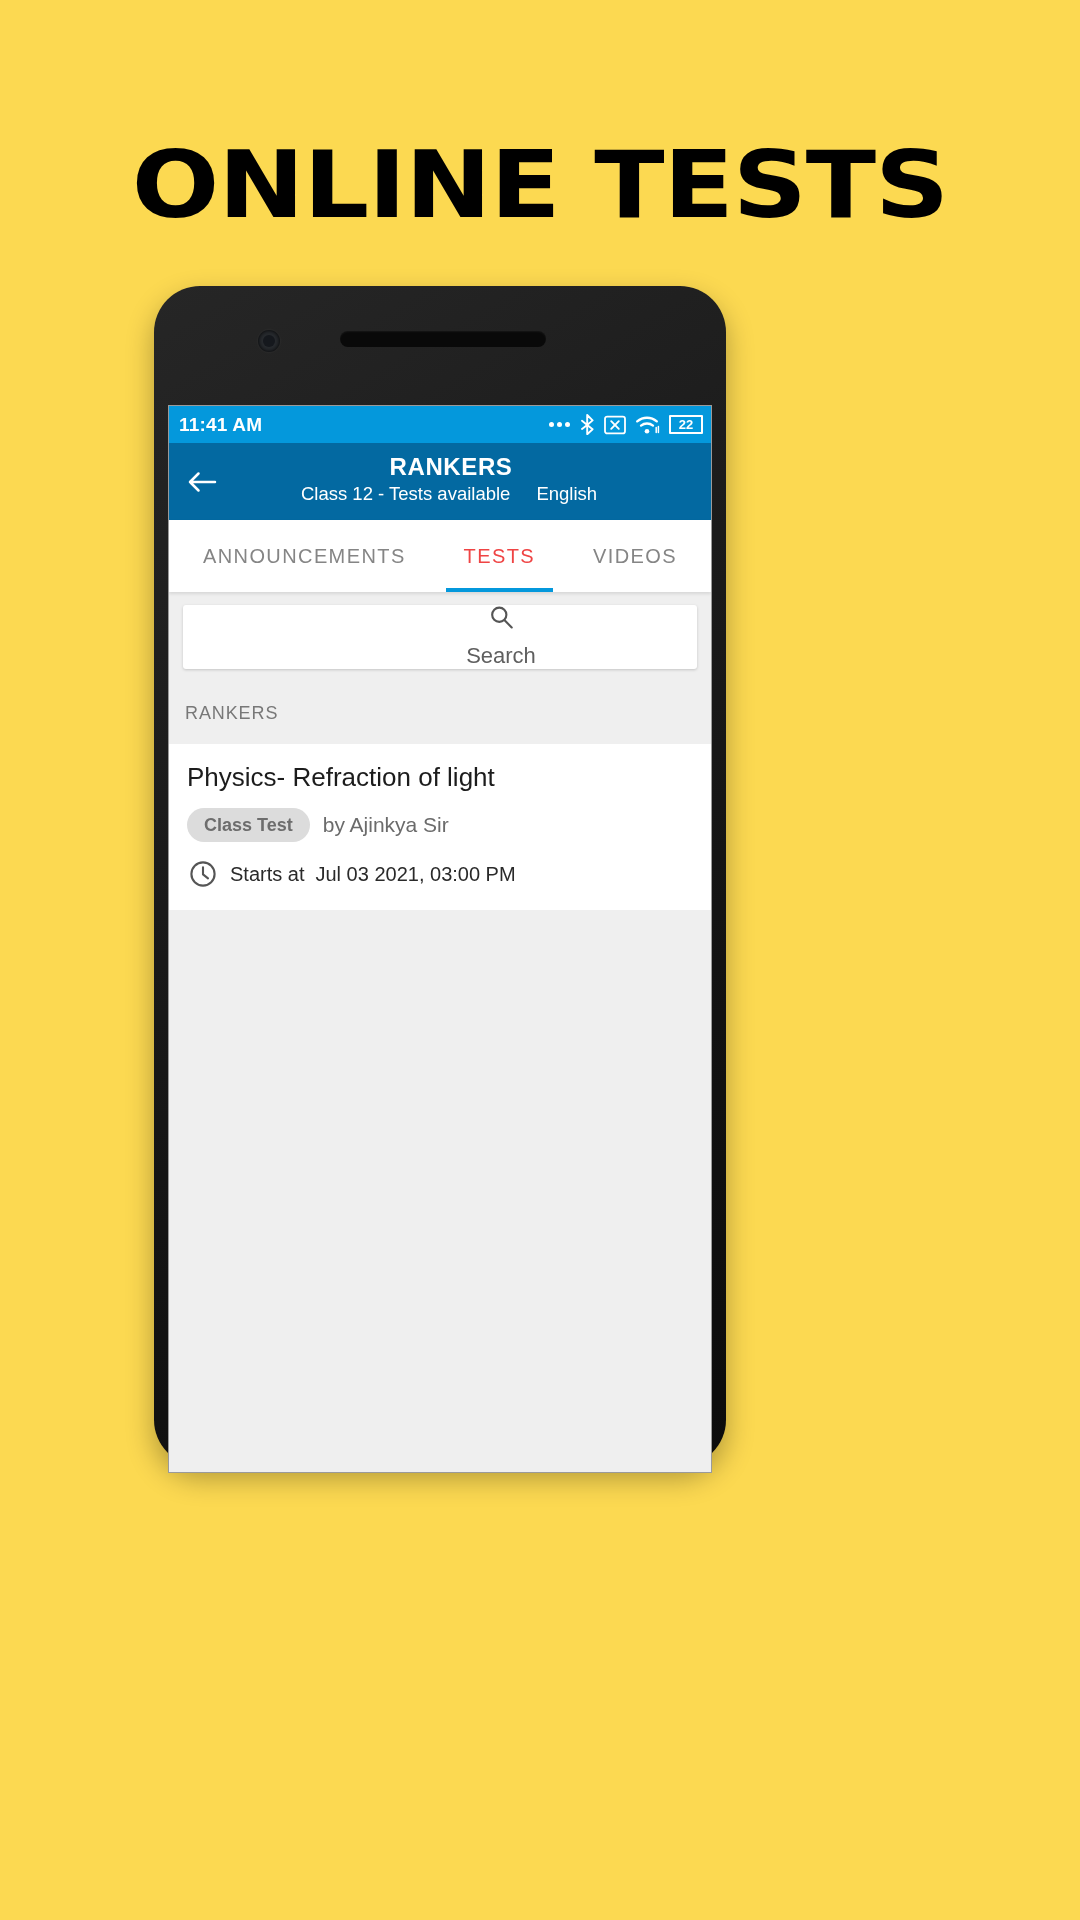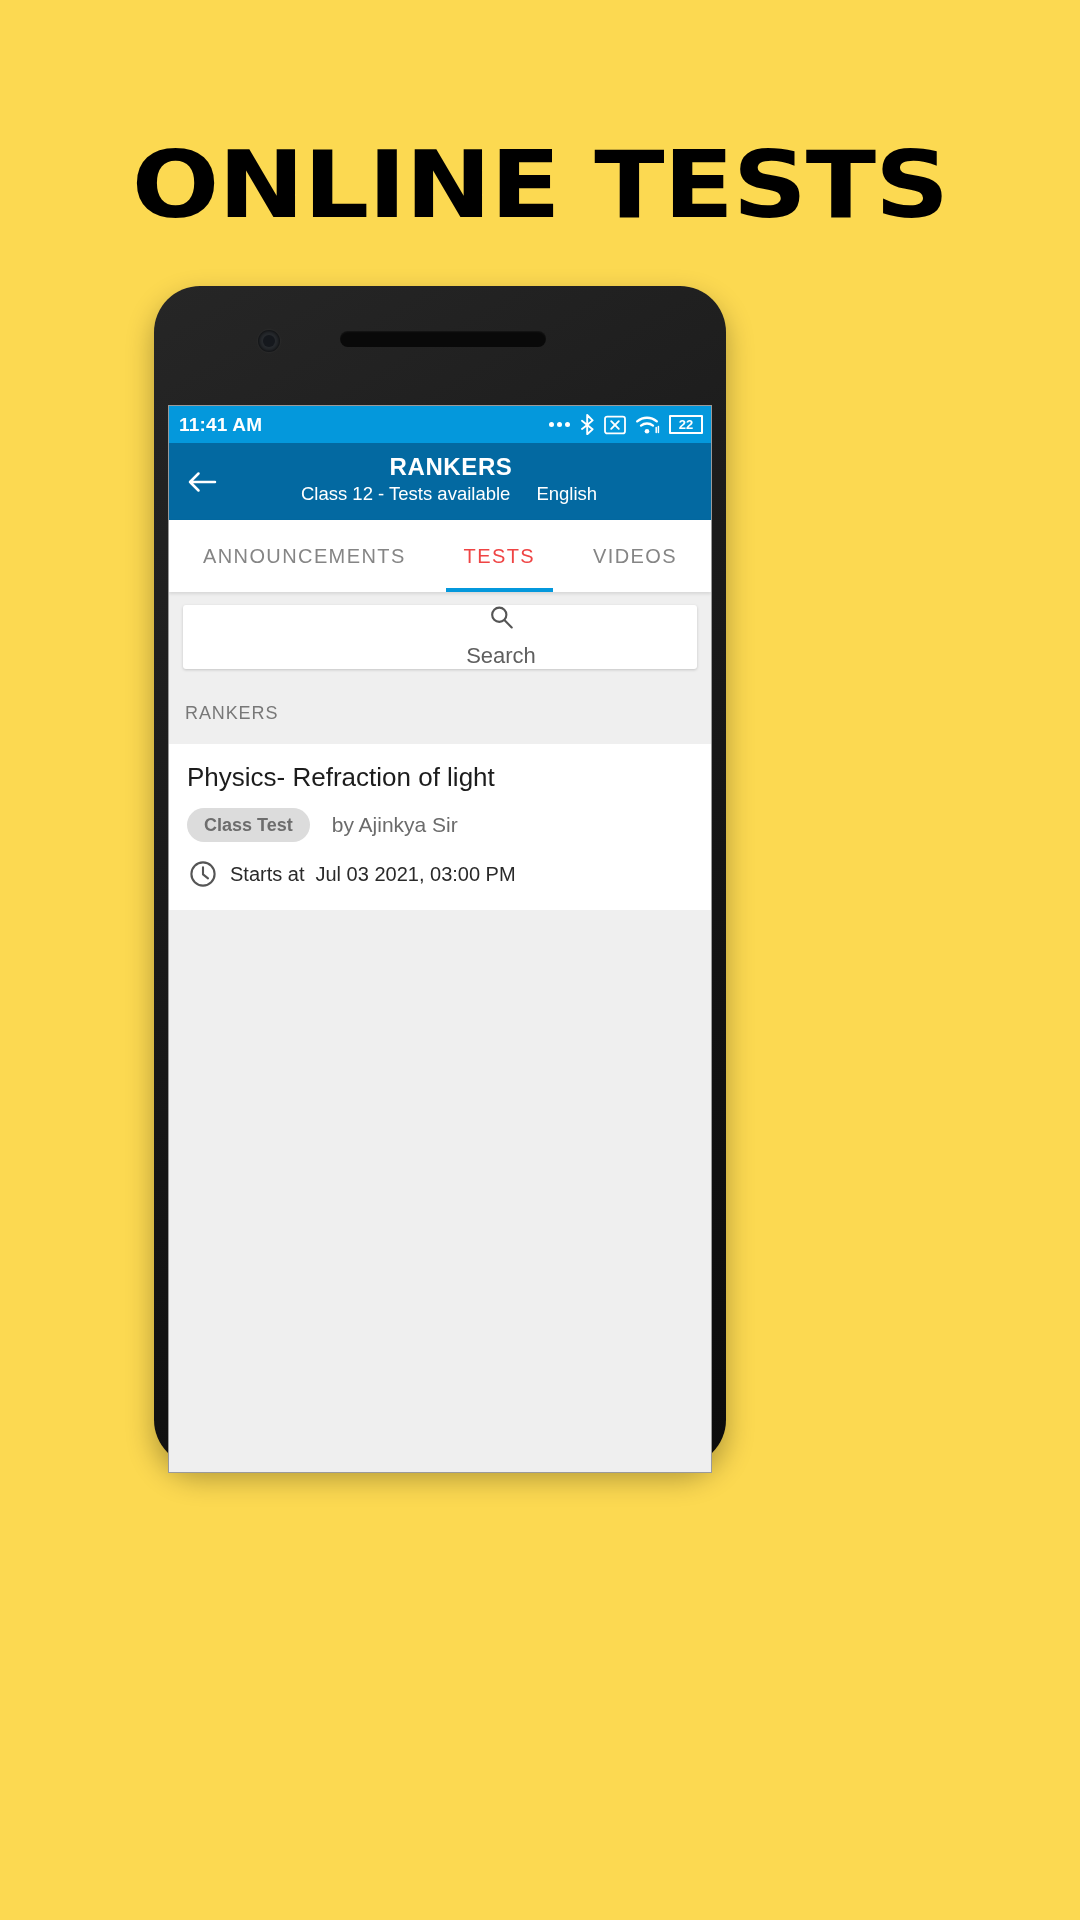--- a/index.html
+++ b/index.html
@@ -270,21 +270,21 @@
     cursor: pointer;
   }
   .test-title {
     font-size: 26px;
     color: #1c1c1c;
     line-height: 1.2;
   }
   .test-meta {
     display: flex;
     align-items: center;
-    gap: 22px;
+    gap: 13px;
     margin-top: 15px;
   }
   .chip {
     background: #dcdcdc;
     color: #6d6d6d;
     font-size: 18px;
     font-weight: bold;
     border-radius: 18px;
     padding: 8px 17px;
     line-height: 1;

